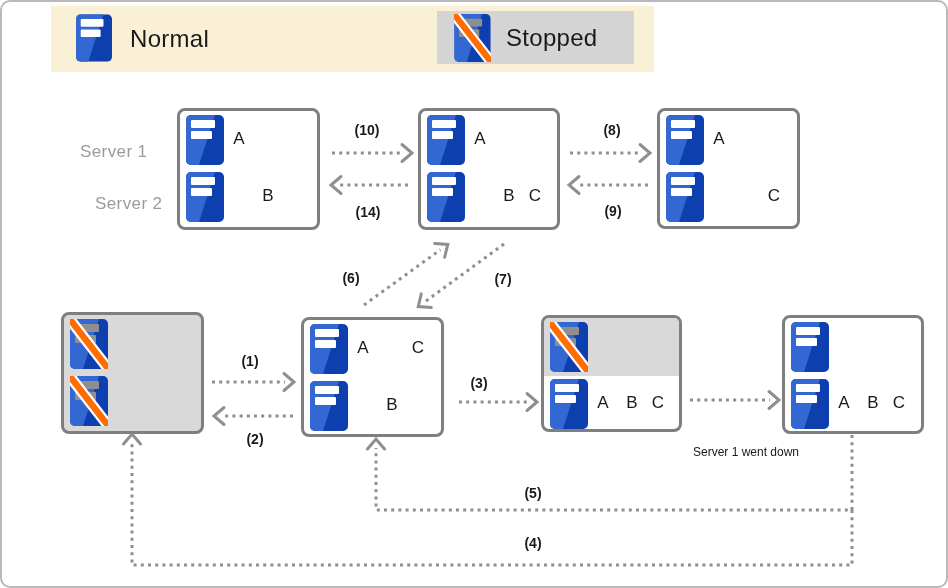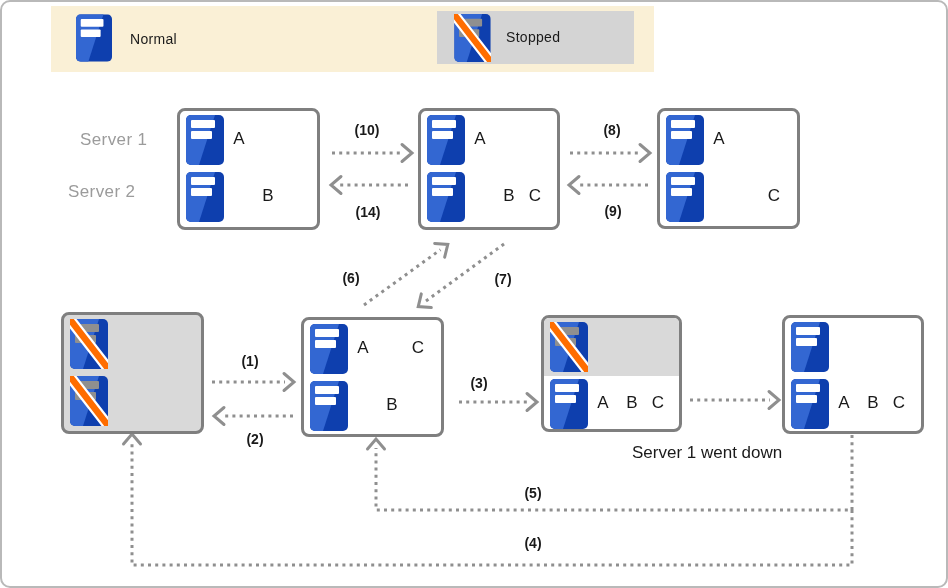--- a/index.html
+++ b/index.html
@@ -5,39 +5,39 @@
   html,body { margin:0; padding:0; background:#fff; }
   .canvas {
     position:relative; width:948px; height:588px;
     background:#fff; border:2px solid #b9b9b9; border-radius:10px;
     box-sizing:border-box; overflow:hidden;
     font-family:"Liberation Sans", sans-serif; color:#1a1a1a;
   }
   
   .legend { position:absolute; left:49px; top:4px; width:603px; height:66px; background:#faf0d6; }
   .legend-icon { position:absolute; left:25px; top:6px; width:36px; height:52px; }
-  .legend-label { position:absolute; left:79px; top:0; height:66px; line-height:66px; font-size:14px; letter-spacing:.3px;text-align:center; }
+  .legend-label { position:absolute; left:79px; top:0; height:66px; line-height:66px; font-size:24px; letter-spacing:.3px;text-align:center; }
   .legend-stopped { position:absolute; left:386px; top:5px; width:197px; height:53px; background:#d4d4d4; }
   .legend-stopped .legend-icon { left:17px; top:3px; width:37px; height:48px; }
   .legend-stopped .legend-label { left:69px; height:53px; line-height:53px; }
   
-  .rowlabel { position:absolute; color:#9b9b9b; font-size:17px; letter-spacing:.4px; }
+  .rowlabel { position:absolute; color:#9b9b9b; font-size:17px; letter-spacing:.4px;margin-top:12px; }
   
   .sbox { position:absolute; background:#fff; border:3px solid #7f7f7f; border-radius:8px; box-sizing:border-box; }
   .sbox.gray { background:#d9d9d9; }
   .halfgray { position:absolute; left:0; top:0; right:0; height:58px; background:#d9d9d9; border-radius:5px 5px 0 0; }
   .srv { position:absolute; left:6px; width:38px; height:50px; overflow:visible; }
   .srv.r1 { top:4px; } .srv.r2 { top:61px; }
   .lt { position:absolute; width:20px; text-align:center; font-size:17px; line-height:20px; }
   .lt.r1 { top:18px; } .lt.r2 { top:75px; }
   .sa { left:49px; } .sb { left:78px; } .sc { left:104px; }
   
   .flow { position:absolute; left:0; top:0; width:948px; height:588px; pointer-events:none; }
   .alabel { position:absolute; transform:translate(-50%,-50%); font-size:14px; white-space:nowrap;font-weight:bold; }
-  .note { position:absolute; left:630px; top:439px; width:200px; text-align:left; font-size:17px; line-height:23px; }
+  .note { position:absolute; left:644px; top:439px; width:200px; text-align:center; font-size:12px; line-height:23px; }
   .defs-hidden { position:absolute; width:0; height:0; }
 </style>
 </head>
 <body>
 
 <div class="canvas">
 
   <svg class="defs-hidden" aria-hidden="true">
     <defs>
       <clipPath id="clip-srv">
@@ -71,21 +71,21 @@
     <span class="legend-label">Normal</span>
     <div class="legend-stopped">
       <svg class="legend-icon">
           <use href="#sym-stopped"></use>
         </svg>
       <span class="legend-label">Stopped</span>
     </div>
   </div>
 
   <span class="rowlabel" style="left:78px;top:128px">Server 1</span>
-  <span class="rowlabel" style="left:66px;top:180px">Server 2</span>
+  <span class="rowlabel" style="left:93px;top:180px">Server 2</span>
 
   <svg class="flow" viewBox="0 0 948 588">
     <defs>
       <marker id="chev" markerWidth="14" markerHeight="20" refX="2" refY="9.5" orient="auto" markerUnits="userSpaceOnUse" overflow="visible">
         <path d="M1 1 L11 9.5 L1 18" fill="none" stroke="#8f8f8f" stroke-width="3" stroke-linecap="round"></path>
       </marker>
     </defs>
     <g fill="none" stroke="#8f8f8f" stroke-width="3" stroke-dasharray="3 4.2">
       <path d="M210 380 H283" marker-end="url(#chev)"></path>
       <path d="M291 414 H221" marker-end="url(#chev)"></path>

